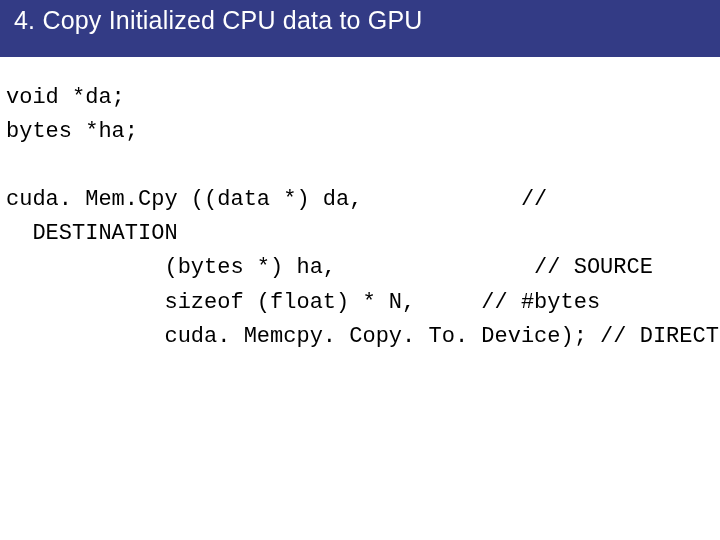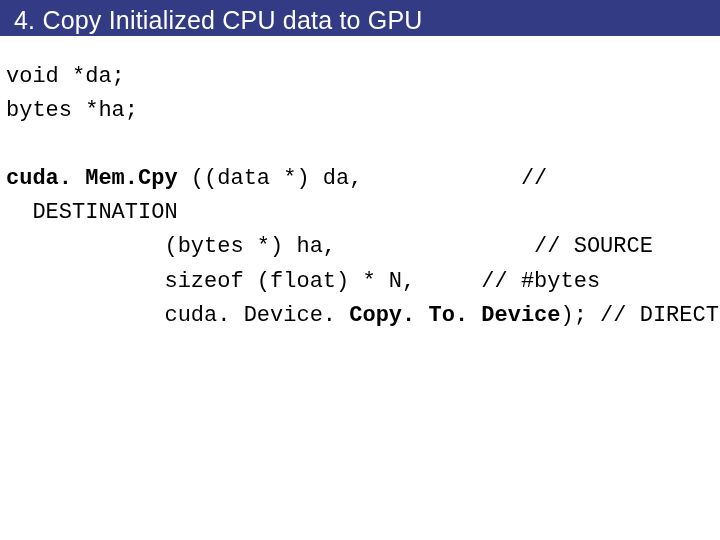--- a/index.html
+++ b/index.html
@@ -2,39 +2,39 @@
 <html><head>
 <meta charset="utf-8">
 <style>
   * { margin: 0; padding: 0; box-sizing: border-box; }
   html, body { width: 720px; height: 540px; background: #ffffff; font-family: Arial, Helvetica, sans-serif; overflow: hidden; }
   .slide { width: 720px; height: 540px; position: relative; }
   .title-bar {
     background: #333b85;
     color: #ffffff;
     font-size: 25px;
-    padding: 6px 14px 1px 14px;
+    padding: 6px 14px 22px 14px;
     font-weight: 400;
     letter-spacing: 0.2px;
   }
   .code-area {
     padding: 24px 6px 0 6px;
     font-family: "Courier New", Courier, monospace;
     font-size: 22px;
     color: #000000;
     line-height: 1.55;
     white-space: pre;
   }
-  .bold { font-weight: bold; text-align: right; }
+  .bold { font-weight: normal; text-align: right; }
 </style>
 </head>
 <body>
 <div class="slide">
   <div class="title-bar">4. Copy Initialized CPU data to GPU</div>
   <div class="code-area"><span>void *da;</span>
 <span>bytes *ha;</span>
 
 <span class="bold">cuda. Mem.Cpy</span><span> ((data *) da,            //</span>
 <span>  DESTINATION</span>
 <span>            (bytes *) ha,               // SOURCE</span>
 <span>            sizeof (float) * N,     // #bytes</span>
-<span>            cuda. Device. </span><span class="bold">Copy. To. Device</span><span>); // DIRECTION</span></div>
+<span>            cuda. Memcpy. </span><span class="bold">Copy. To. Device</span><span>); // DIRECTION</span></div>
 </div>
 
 </body></html>

